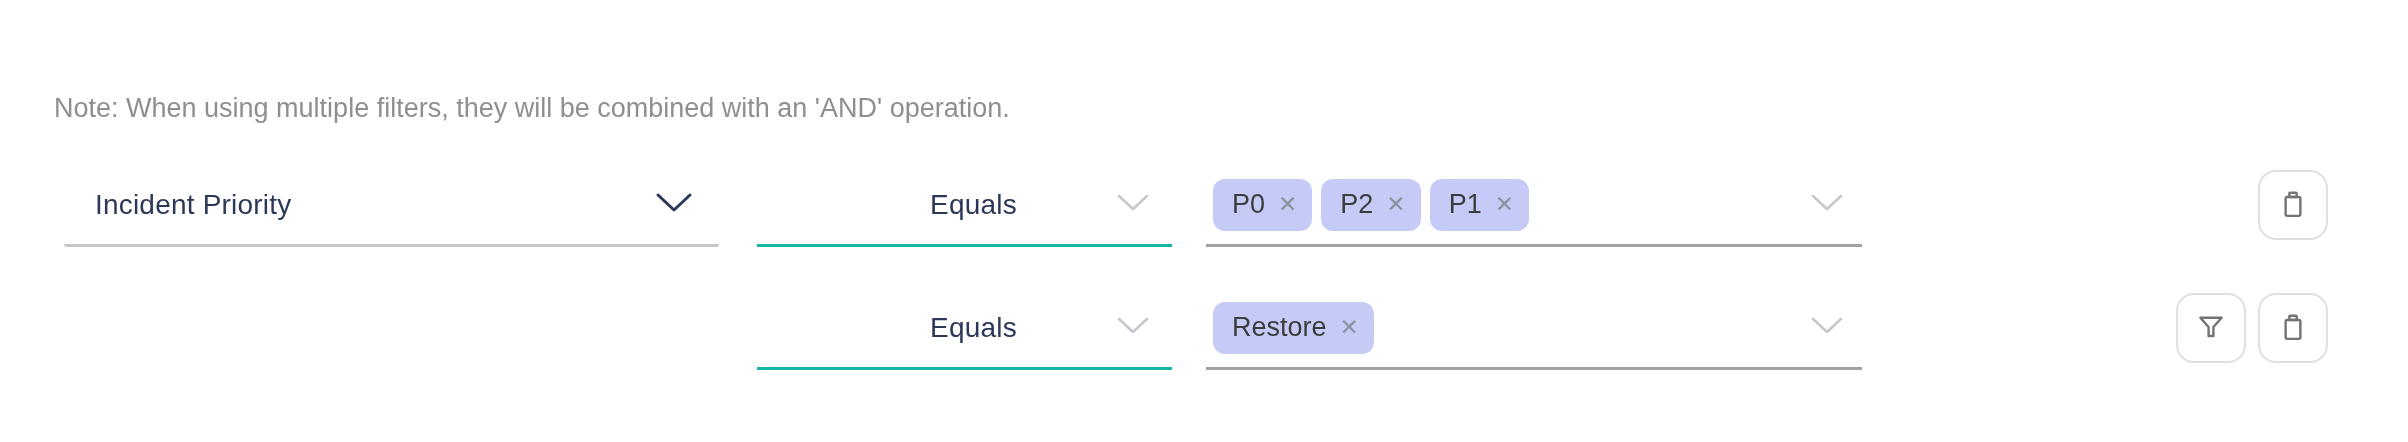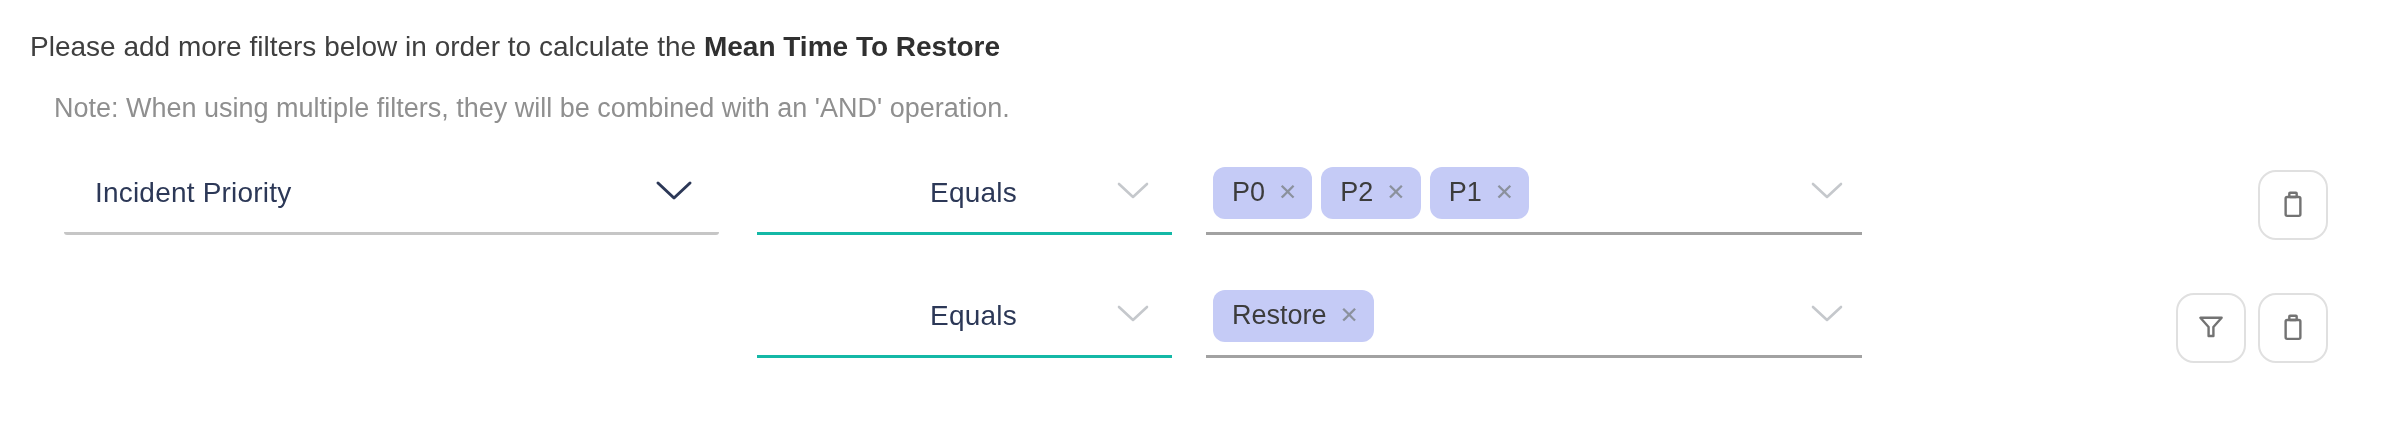--- a/index.html
+++ b/index.html
@@ -25,21 +25,21 @@
     position:absolute; left:28px; top:92px;
     font-size:27px; line-height:33px; color:#8f8f8f;margin-left:26px;
   }
 
   
   .filter-row{ position:absolute; left:0; width:2408px; height:82px; }
   .row-1{ top:149px; }
   .row-2{ top:272px; }
 
   .select{
-    position:absolute; top:4px; height:82px;
+    position:absolute; top:16px; height:82px;
     display:flex; align-items:center;
     border-bottom:3px solid #14b8a6;
     cursor:pointer;
   }
   .select-attr{ left:64px;  width:655px; border-bottom-color:#c6c6c6; border-radius:0 0 3px 3px; }
   .select-op  { left:757px; width:415px;justify-content:center; }
   .select-val { left:1206px; width:656px; border-bottom-color:#a2a2a2; }
 
   .select-label{
     font-size:28px; color:#2c3857; letter-spacing:0.2px;
@@ -78,21 +78,20 @@
     display:flex; align-items:center; justify-content:center;
     cursor:pointer; padding:0;
   }
   .icon-btn svg{ stroke:#737373; fill:none; stroke-width:1.7; }
 </style>
 </head>
 <body>
 
 <div class="panel">
 
-  <p class="intro"><span>Please add more filters below in order to calculate the </span><span class="metric">Mean Time To Restore</span></p>
 
   <p class="note">Note: When using multiple filters, they will be combined with an 'AND' operation.</p>
 
   <div class="filter-row row-1">
 
     <div class="select select-attr">
       <span class="select-label">Incident Priority</span>
       <span class="chevron">
         <svg width="38" height="22" viewBox="0 0 38 22">
             <polyline points="3,3 19,18 35,3" fill="none" stroke="#2c3857" stroke-width="3" stroke-linecap="round" stroke-linejoin="round"></polyline>

